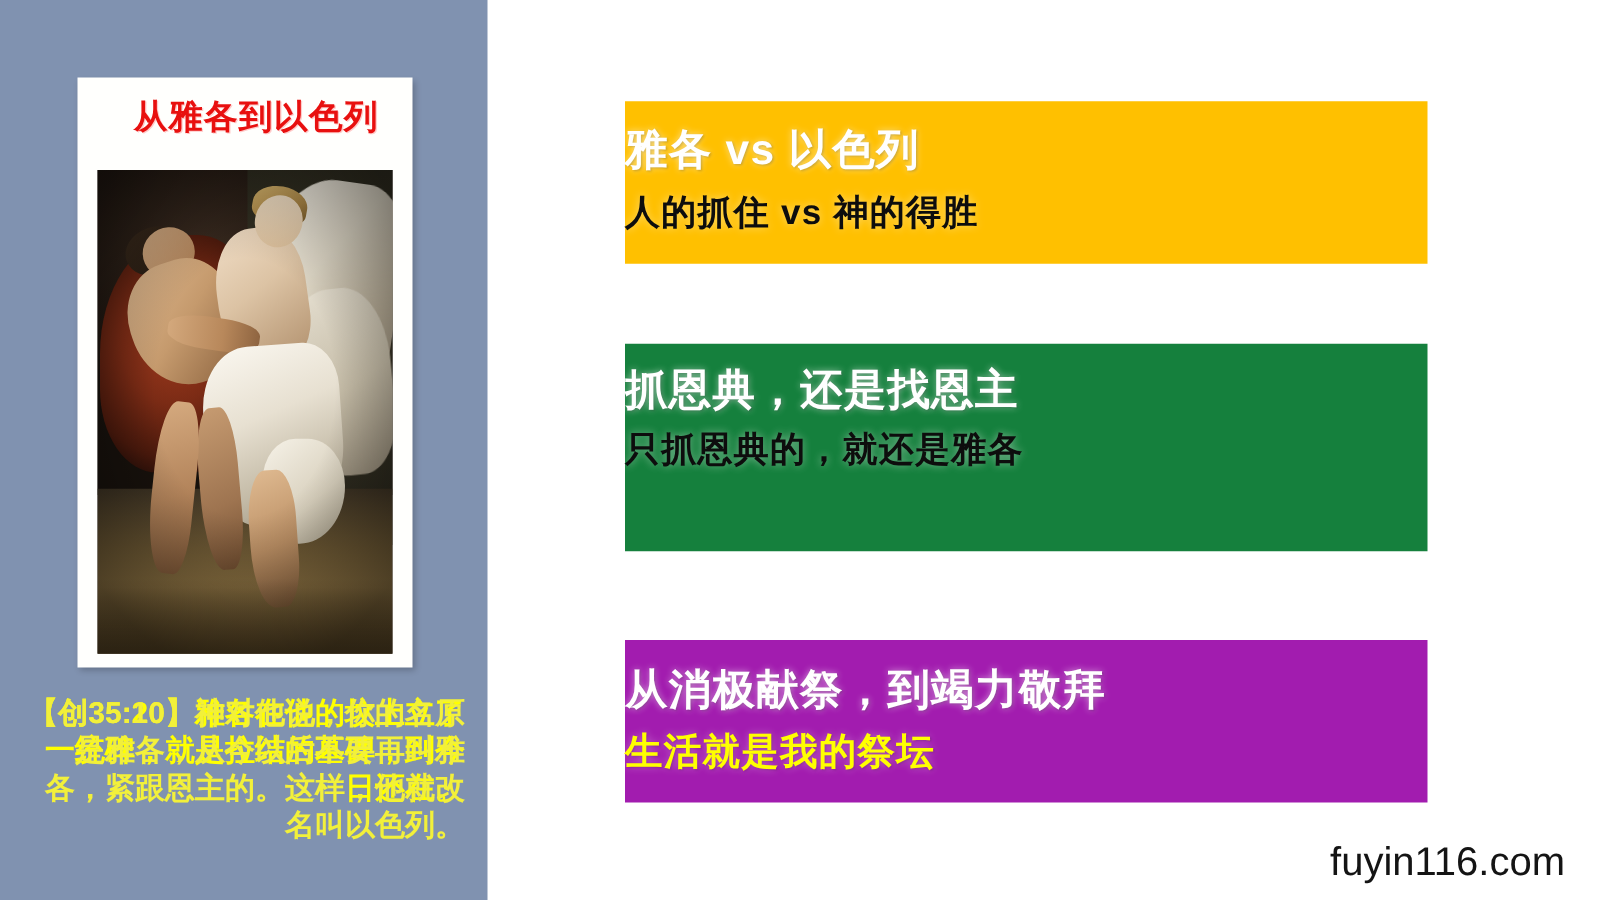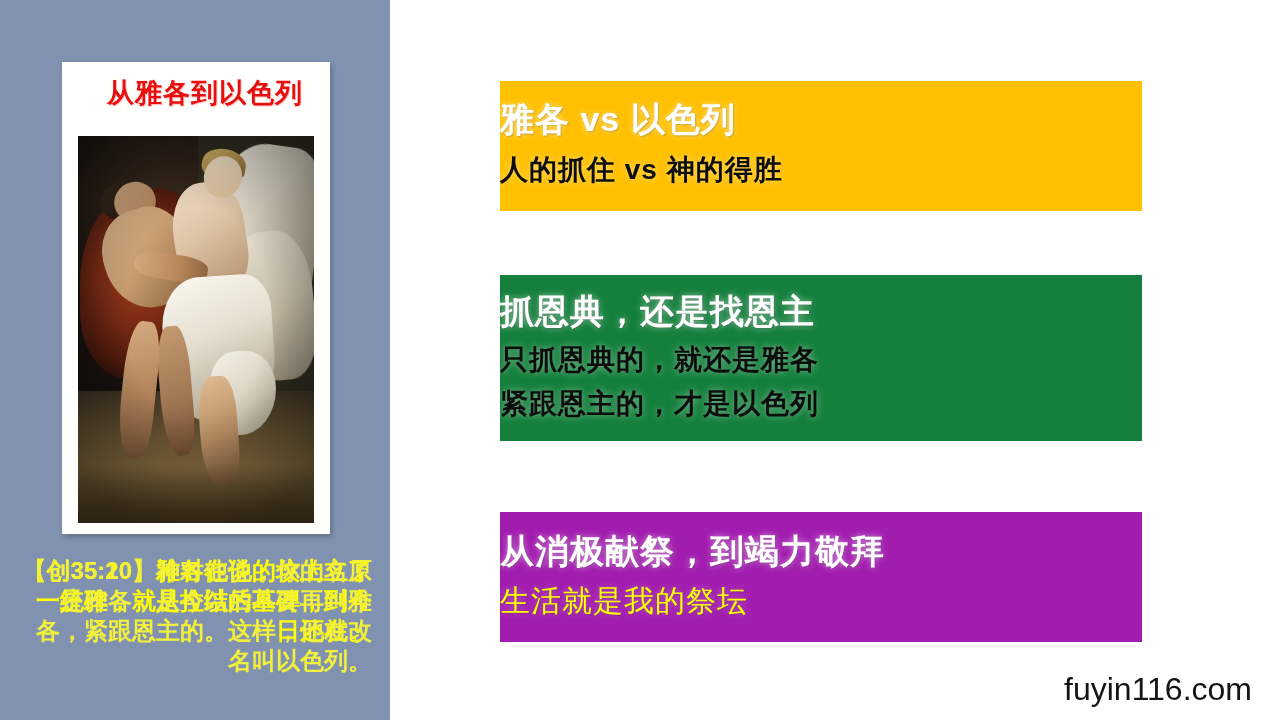--- a/index.html
+++ b/index.html
@@ -241,21 +241,21 @@
   }
   .line-sub-dark {
     font-size: 28px;
     font-weight: bold;
     color: #0d0d0d;
     text-shadow: 0 0 7px rgba(255,255,255,0.45);
     letter-spacing: 1px;
   }
   .line-sub-yellow {
     font-size: 30px;
-    font-weight: normal;
+    font-weight: bold;
     color: #ffff00;
     text-shadow: 0 0 7px rgba(255,255,255,0.35), 1px 1px 2px rgba(0,0,0,0.2);
     letter-spacing: 1px;
   }
   #box-yellow .line-head { padding-top: 16px; }
   #box-yellow .line-sub-dark { padding-top: 8px; }
   #box-orange .line-head { padding-top: 14px; }
   #box-orange .line-sub-dark { padding-top: 6px; }
   #box-blue .line-head { padding-top: 17px; }
   #box-blue .line-sub-yellow { padding-top: 6px; }
@@ -309,21 +309,20 @@
 </div>
 
 <div class="box" id="box-yellow">
   <div class="box-line line-head">雅各 vs 以色列</div>
   <div class="box-line line-sub-dark">人的抓住 vs 神的得胜</div>
 </div>
 
 <div class="box" id="box-orange">
   <div class="box-line line-head">抓恩典，还是找恩主</div>
   <div class="box-line line-sub-dark">只抓恩典的，就还是雅各</div>
-  <div class="box-line line-sub-dark">紧跟恩主的，才是以色列</div>
 </div>
 
 <div class="box" id="box-blue">
   <div class="box-line line-head">从消极献祭，到竭力敬拜</div>
   <div class="box-line line-sub-yellow">生活就是我的祭坛</div>
 </div>
 
 <div id="watermark">fuyin116.com</div>
 
 </body></html>

